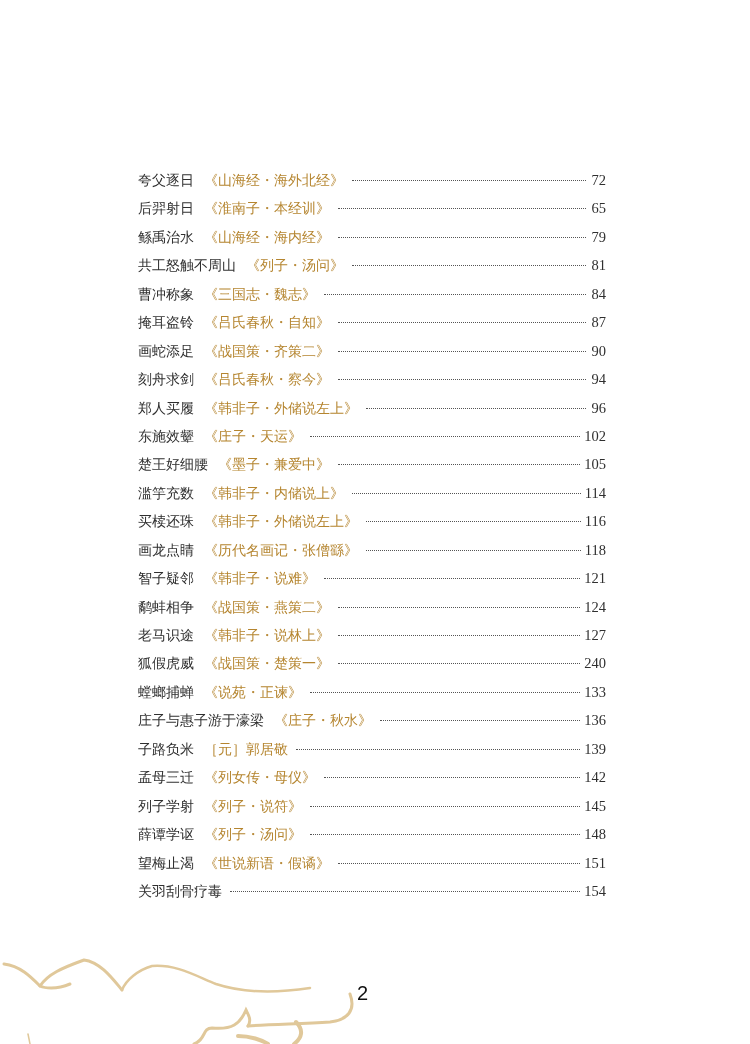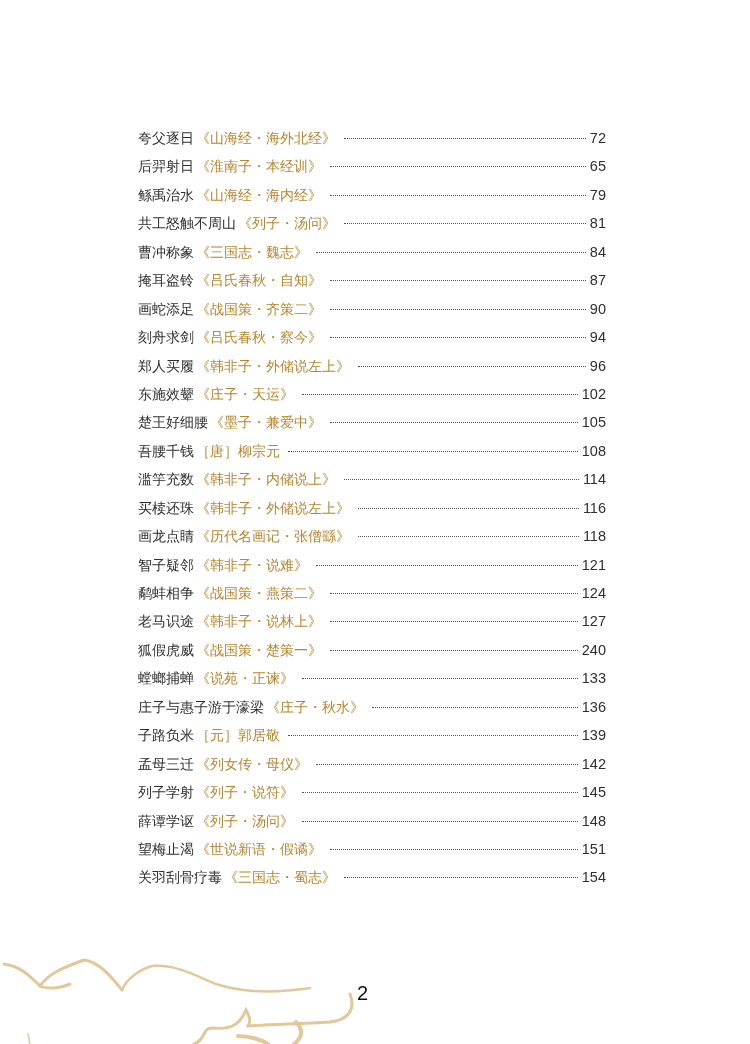--- a/index.html
+++ b/index.html
@@ -1,24 +1,24 @@
 <!DOCTYPE html>
 <html><head>
   <meta charset="utf-8">
   <style>
     html, body { margin: 0; padding: 0; background: #ffffff; }
     body { width: 750px; height: 1044px; position: relative; overflow: hidden;
            font-family: "DejaVu Serif", "Liberation Serif", serif; }
     .toc { position: absolute; left: 138px; top: 124px; width: 468px; }
     .row { display: flex; align-items: baseline; height: 28.45px; font-size: 14px; line-height: 28.45px; white-space: nowrap; }
     .title { color: #2f2f2f; }
-    .source { color: #b5852f; margin-left: 2px; }
+    .source { color: #b5852f; margin-left: 10px; }
     .leader { flex: 1; margin: 0 4px 0 8px; height: 1px; position: relative; top: -4px;
               border-bottom: 1.4px dotted #555; }
-    .page { color: #2f2f2f; font-family: Liberation Sans, sans-serif; font-size: 14.5px; min-width: 16px; text-align: right; }
+    .page { color: #2f2f2f; font-family: Liberation Serif, serif; font-size: 14.5px; min-width: 16px; text-align: right; margin-top: 42px; }
     .footer-deco { position: absolute; left: 0; top: 950px; width: 380px; height: 94px; }
     .page-num { position: absolute; left: 357px; top: 982px; font-family: "Liberation Sans", sans-serif; font-size: 20px; color: #111; }
   </style>
 </head>
 <body>
 
 <div class="toc" id="toc">
     <div class="row">
       <span class="title">夸父逐日</span>
       <span class="source">《山海经・海外北经》</span>
@@ -77,26 +77,20 @@
       <span class="title">东施效颦</span>
       <span class="source">《庄子・天运》</span>
       <span class="leader"></span>
       <span class="page">102</span>
     </div>
     <div class="row">
       <span class="title">楚王好细腰</span>
       <span class="source">《墨子・兼爱中》</span>
       <span class="leader"></span>
       <span class="page">105</span>
-    </div>
-    <div class="row">
-      <span class="title">吾腰千钱</span>
-      <span class="source">［唐］柳宗元</span>
-      <span class="leader"></span>
-      <span class="page">108</span>
     </div>
     <div class="row">
       <span class="title">滥竽充数</span>
       <span class="source">《韩非子・内储说上》</span>
       <span class="leader"></span>
       <span class="page">114</span>
     </div>
     <div class="row">
       <span class="title">买椟还珠</span>
       <span class="source">《韩非子・外储说左上》</span>
@@ -170,21 +164,20 @@
       <span class="page">148</span>
     </div>
     <div class="row">
       <span class="title">望梅止渴</span>
       <span class="source">《世说新语・假谲》</span>
       <span class="leader"></span>
       <span class="page">151</span>
     </div>
     <div class="row">
       <span class="title">关羽刮骨疗毒</span>
-      <span class="source">《三国志・蜀志》</span>
       <span class="leader"></span>
       <span class="page">154</span>
     </div>
   </div>
 
 <svg class="footer-deco" viewBox="0 0 380 94" xmlns="http://www.w3.org/2000/svg">
   <g fill="none" stroke="#e0c89a" stroke-linecap="round">
     <path d="M4 14 C20 16, 30 26, 40 36 C44 38, 56 40, 70 34" stroke-width="3"></path>
     <path d="M40 36 C48 24, 62 18, 84 10 C100 12, 112 28, 122 40" stroke-width="3"></path>
     <path d="M122 40 C126 30, 138 20, 152 16 C176 14, 196 26, 216 34 C240 42, 270 44, 310 38" stroke-width="2.5"></path>

